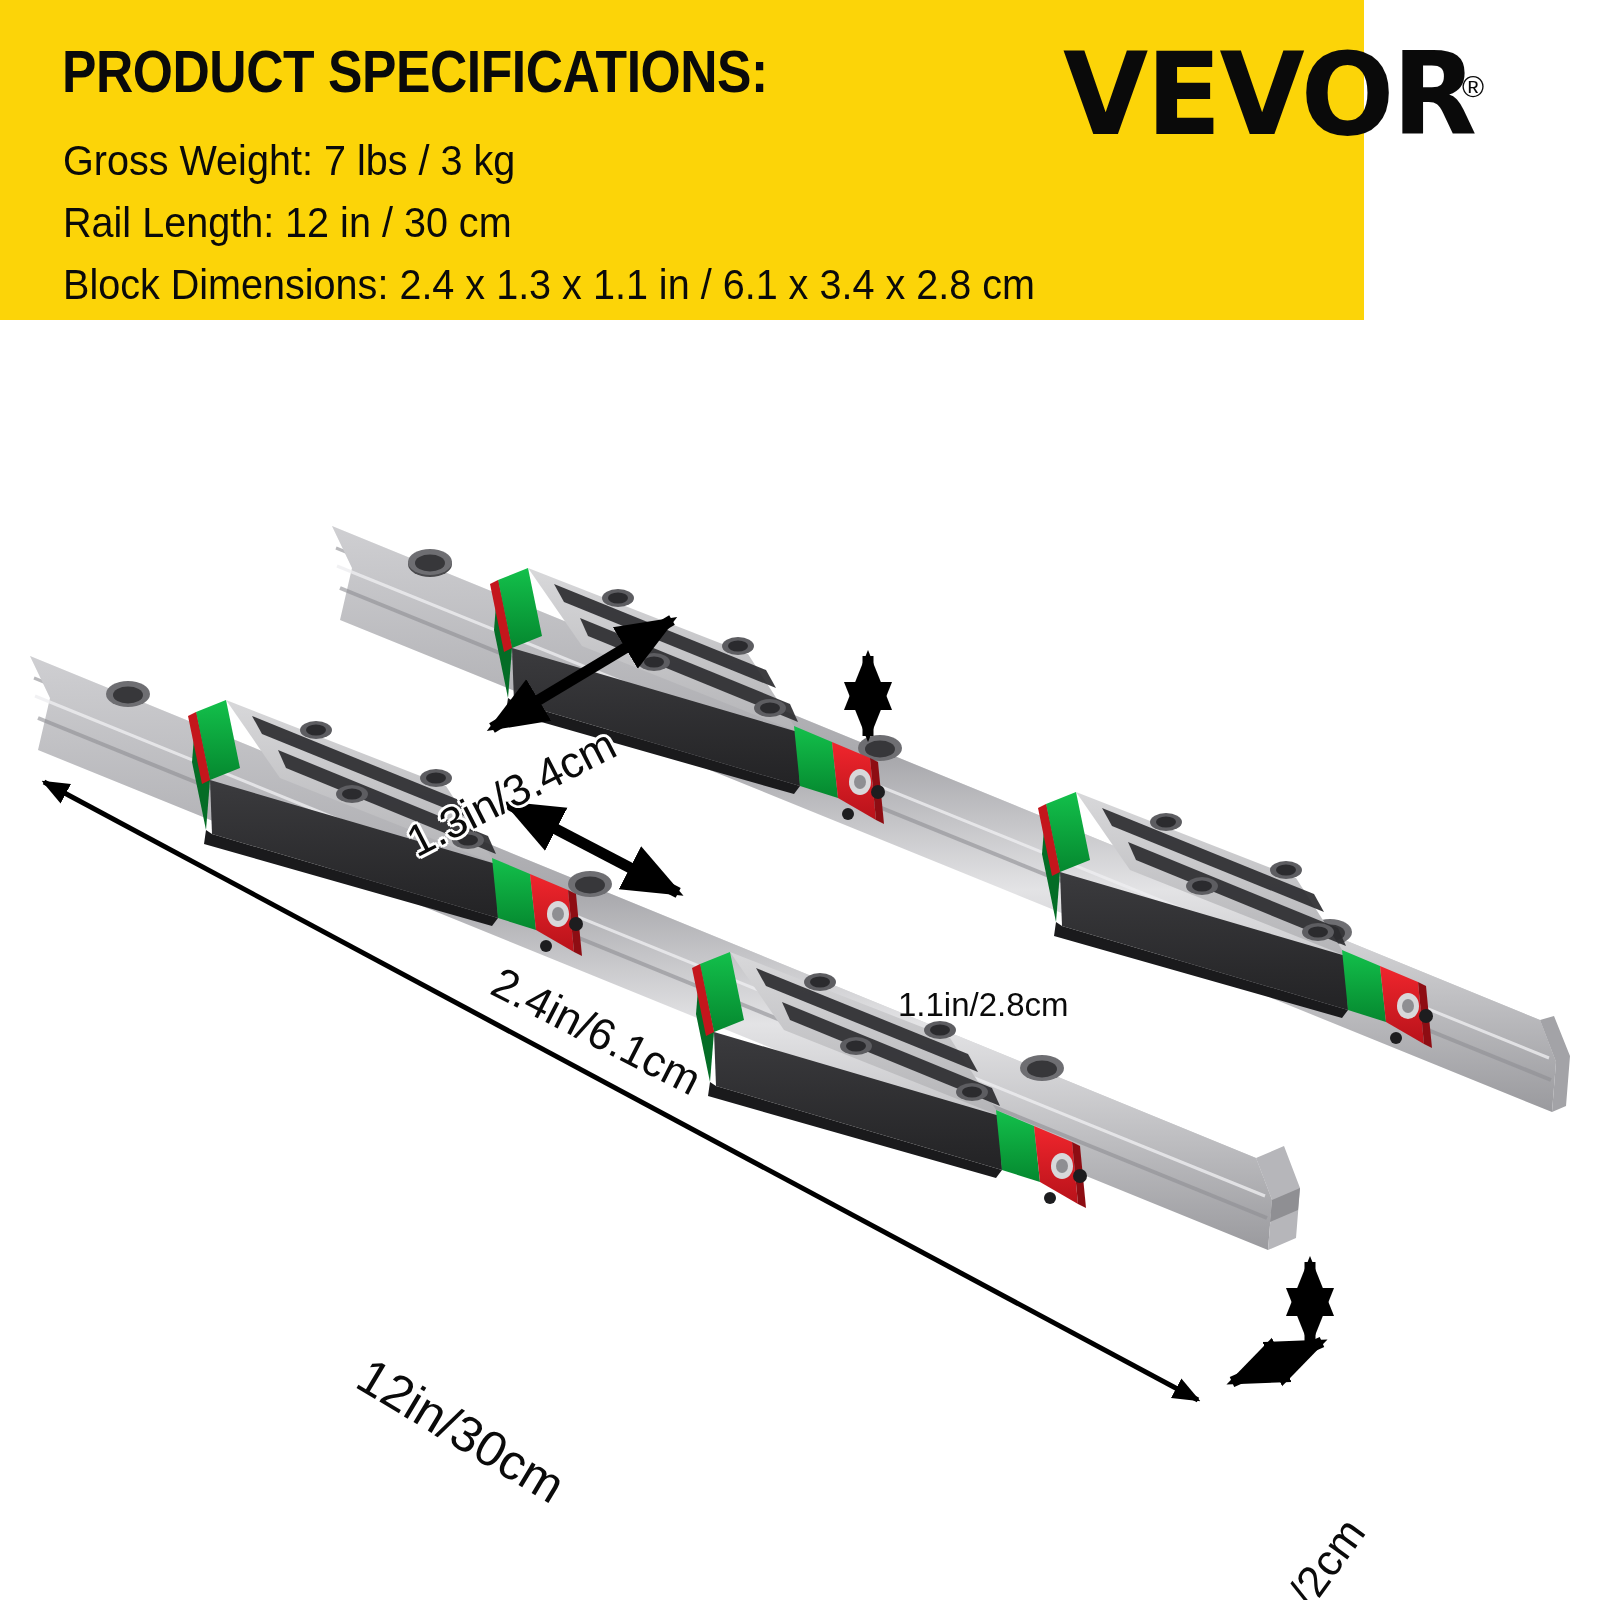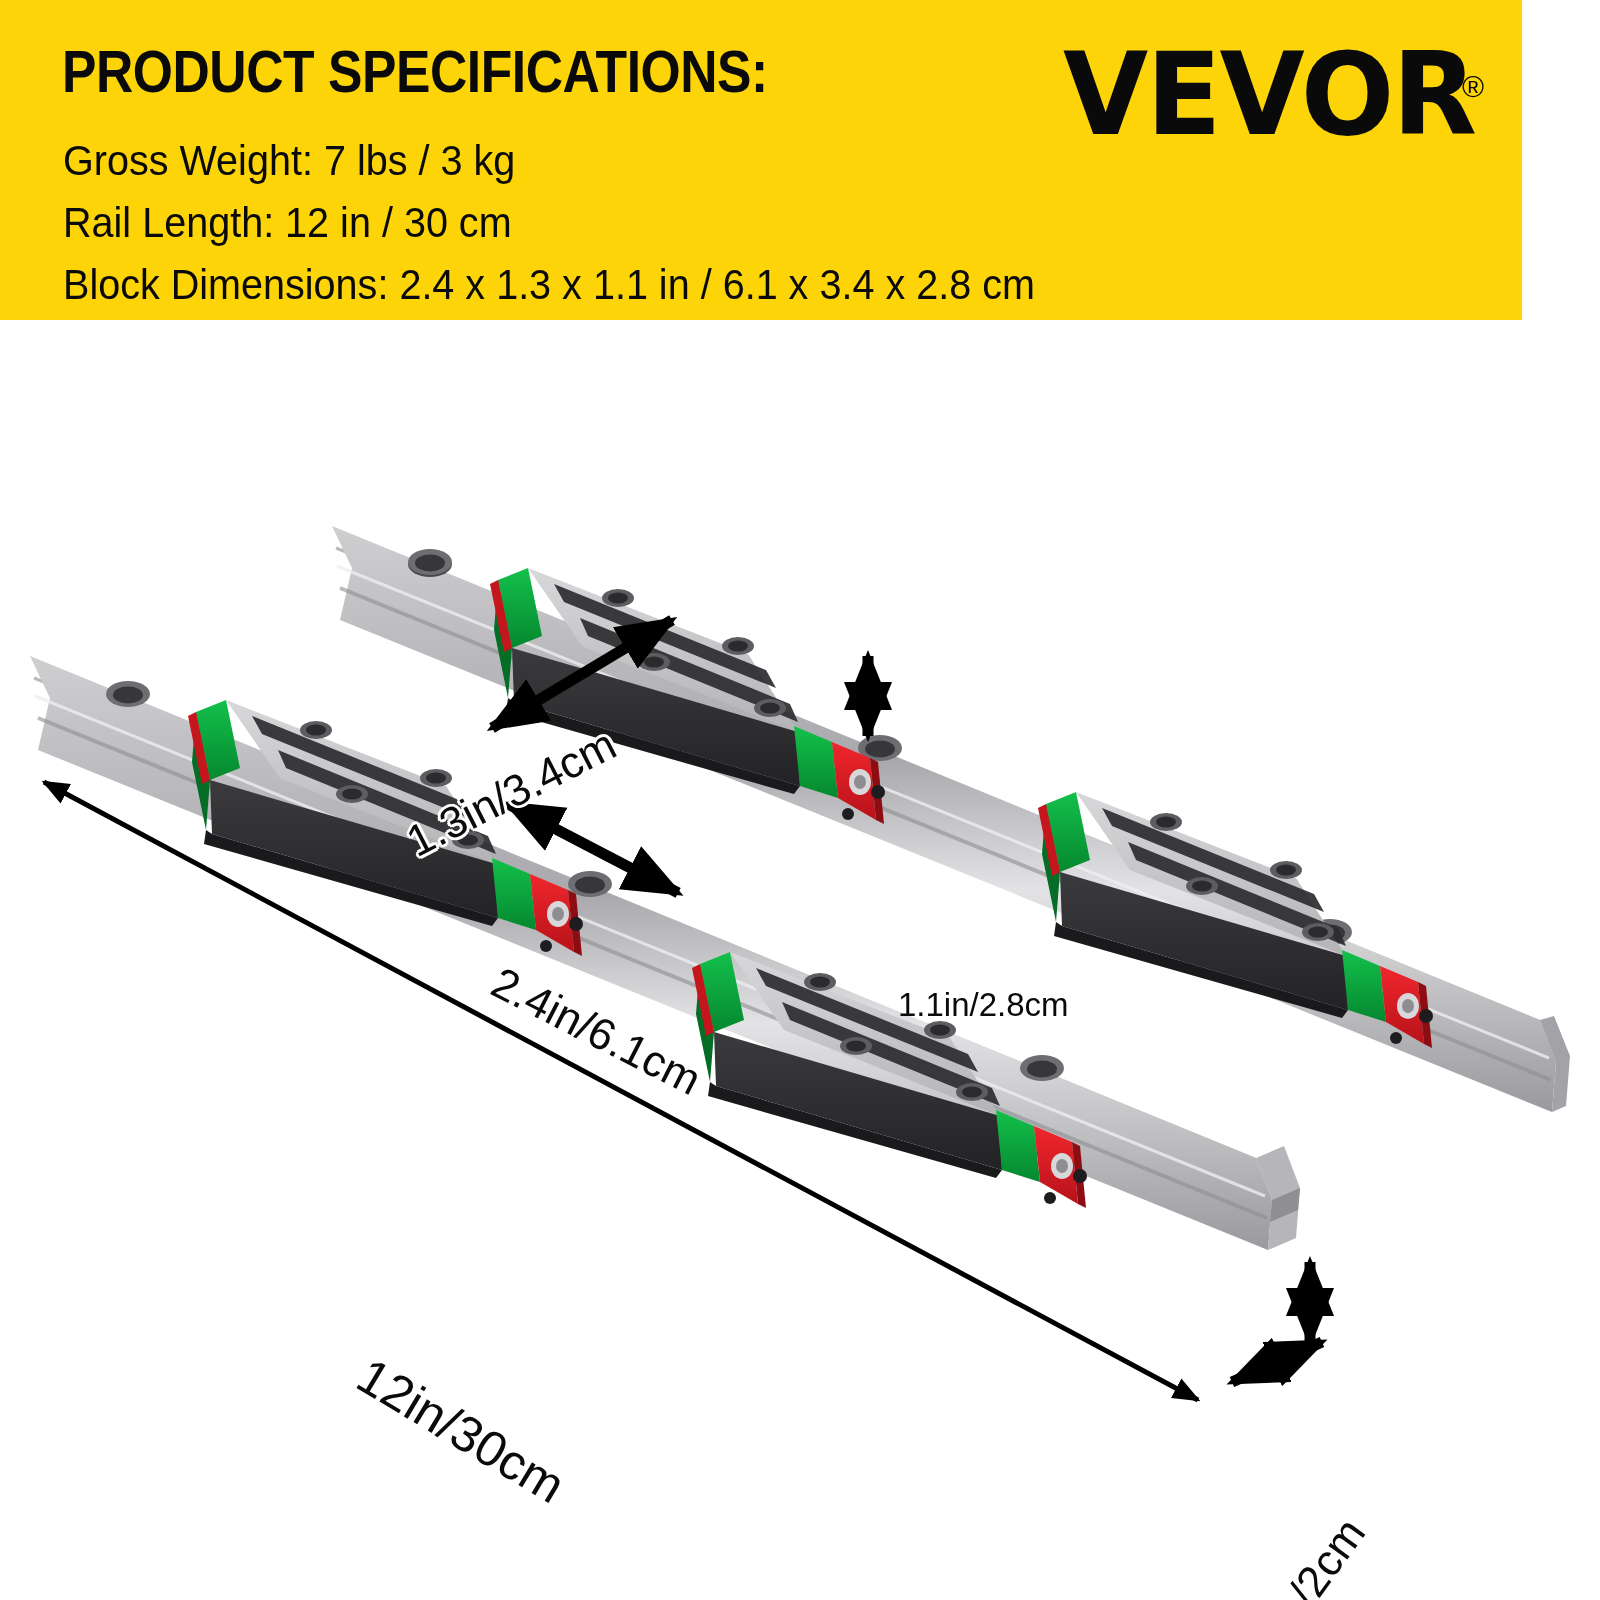--- a/index.html
+++ b/index.html
@@ -5,21 +5,21 @@
   html,body{margin:0;padding:0;}
   body{
     width:1600px;height:1600px;background:#ffffff;
     font-family:"Liberation Sans","DejaVu Sans",sans-serif;
     overflow:hidden;position:relative;
   }
   #stage{position:absolute;inset:0;width:1600px;height:1600px;}
 
   
   .banner{
-    position:absolute;left:0;top:0;width:1522px;height:320px;
+    position:absolute;left:0;top:0;width:1364px;height:320px;
     background:#fcd408;
   }
   .spec-title{
     position:absolute;left:62px;top:42px;
     font-size:60px;font-weight:700;color:#0a0a0a;
     letter-spacing:-0.5px;
     transform:scaleX(.86);transform-origin:left center;
     white-space:nowrap;line-height:1;
   }
   .spec-line{

